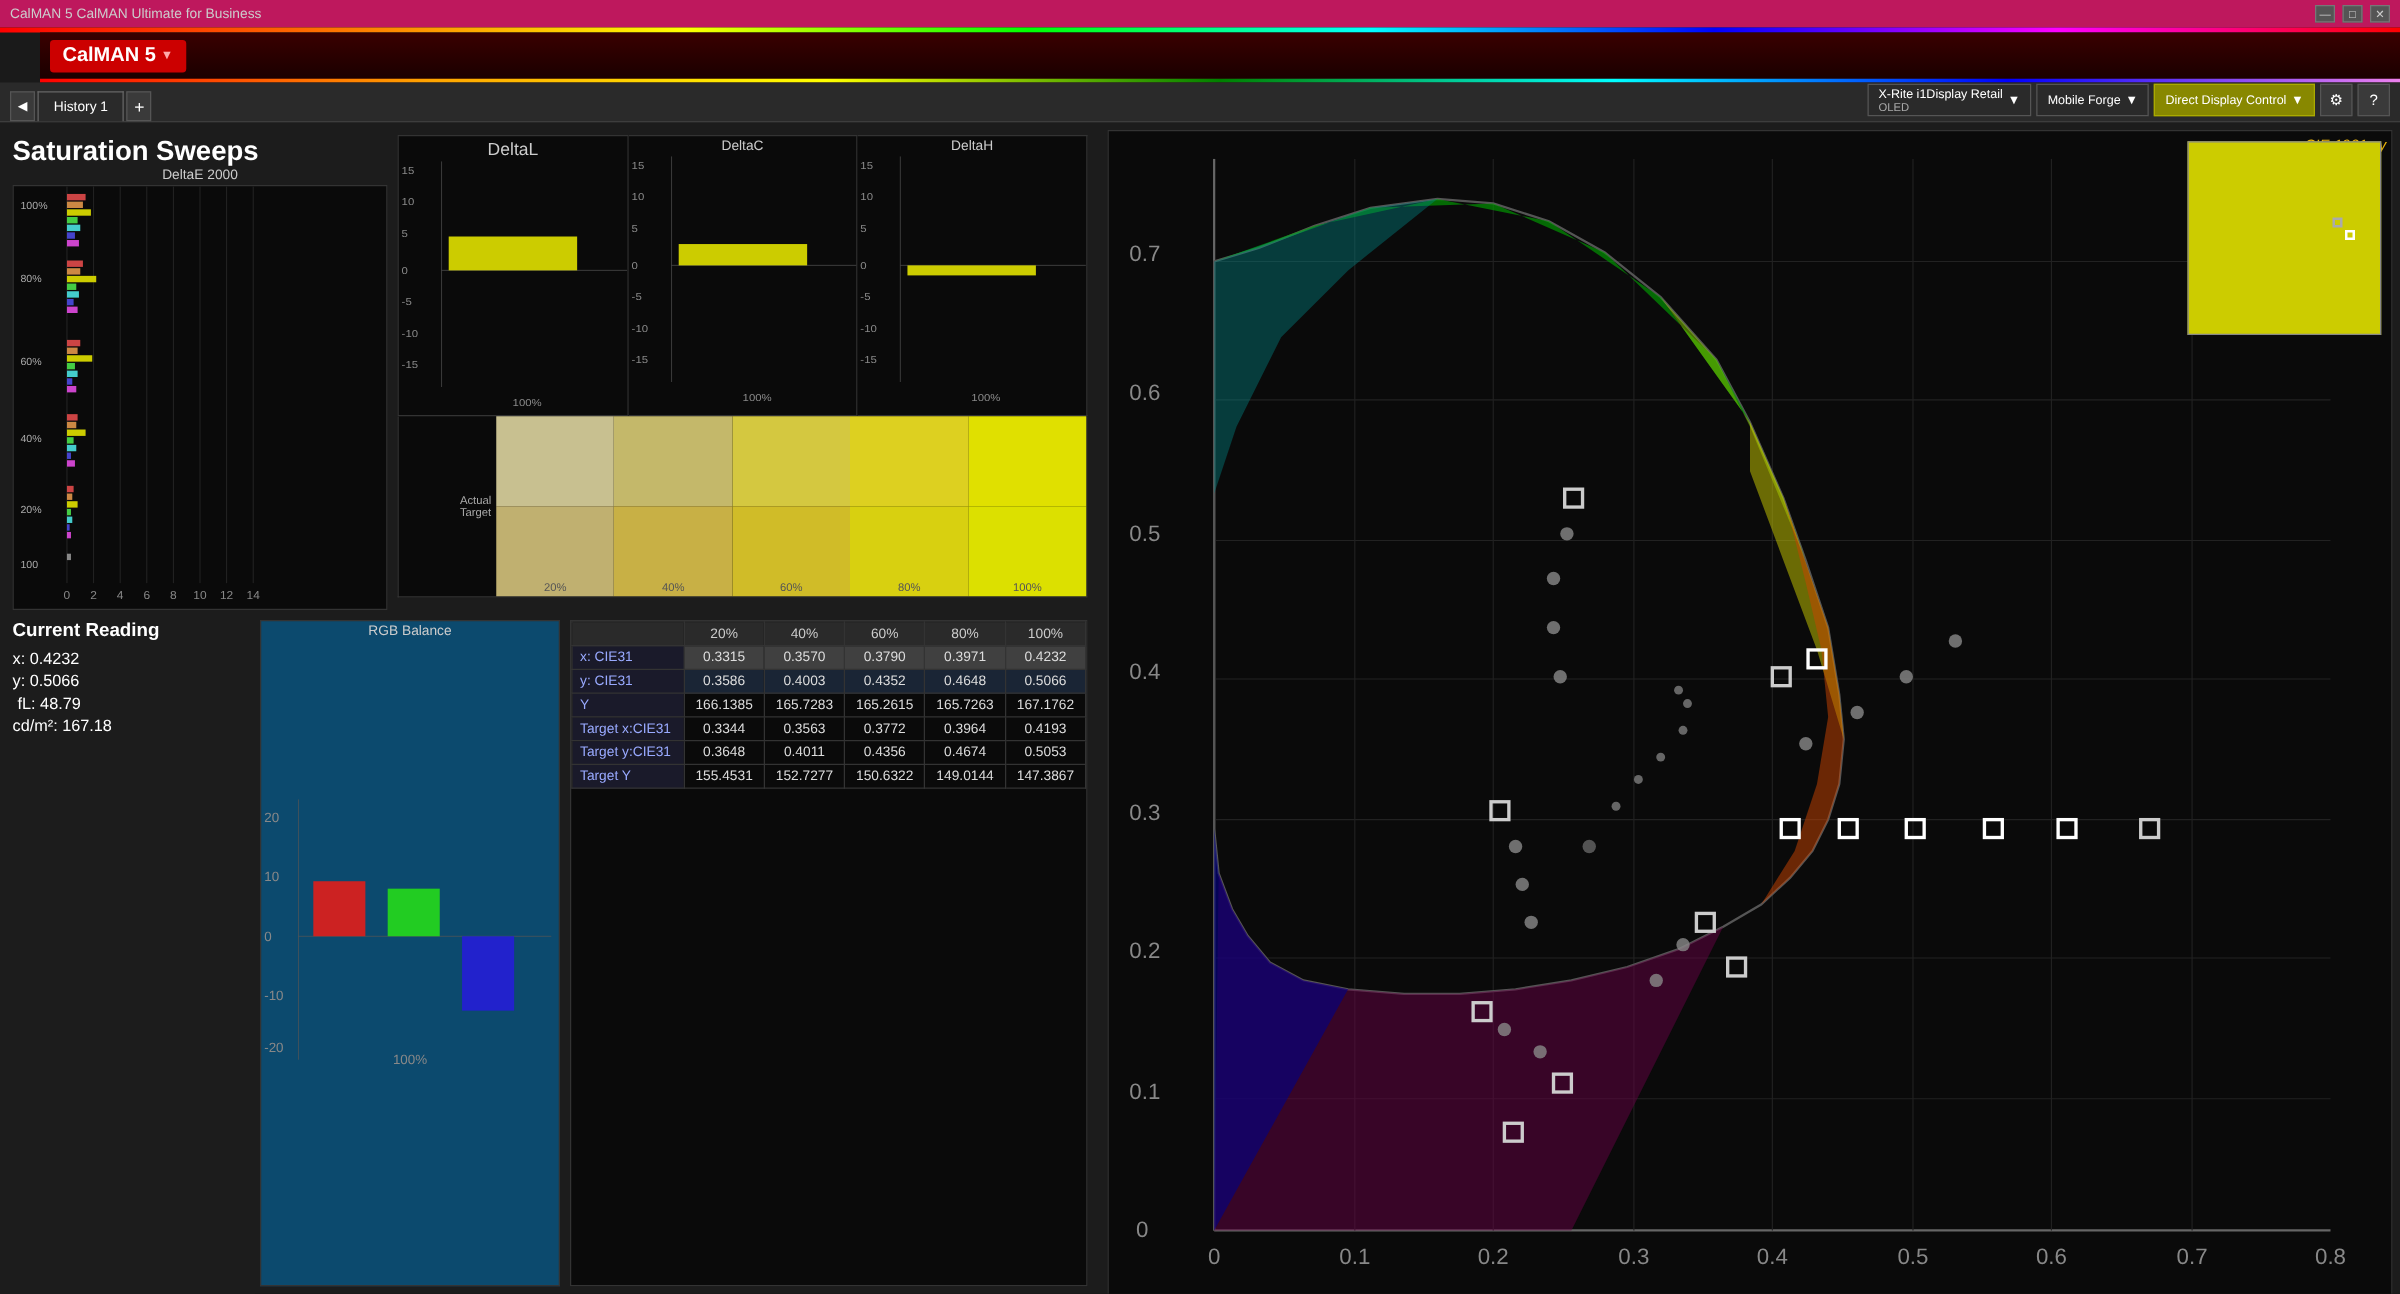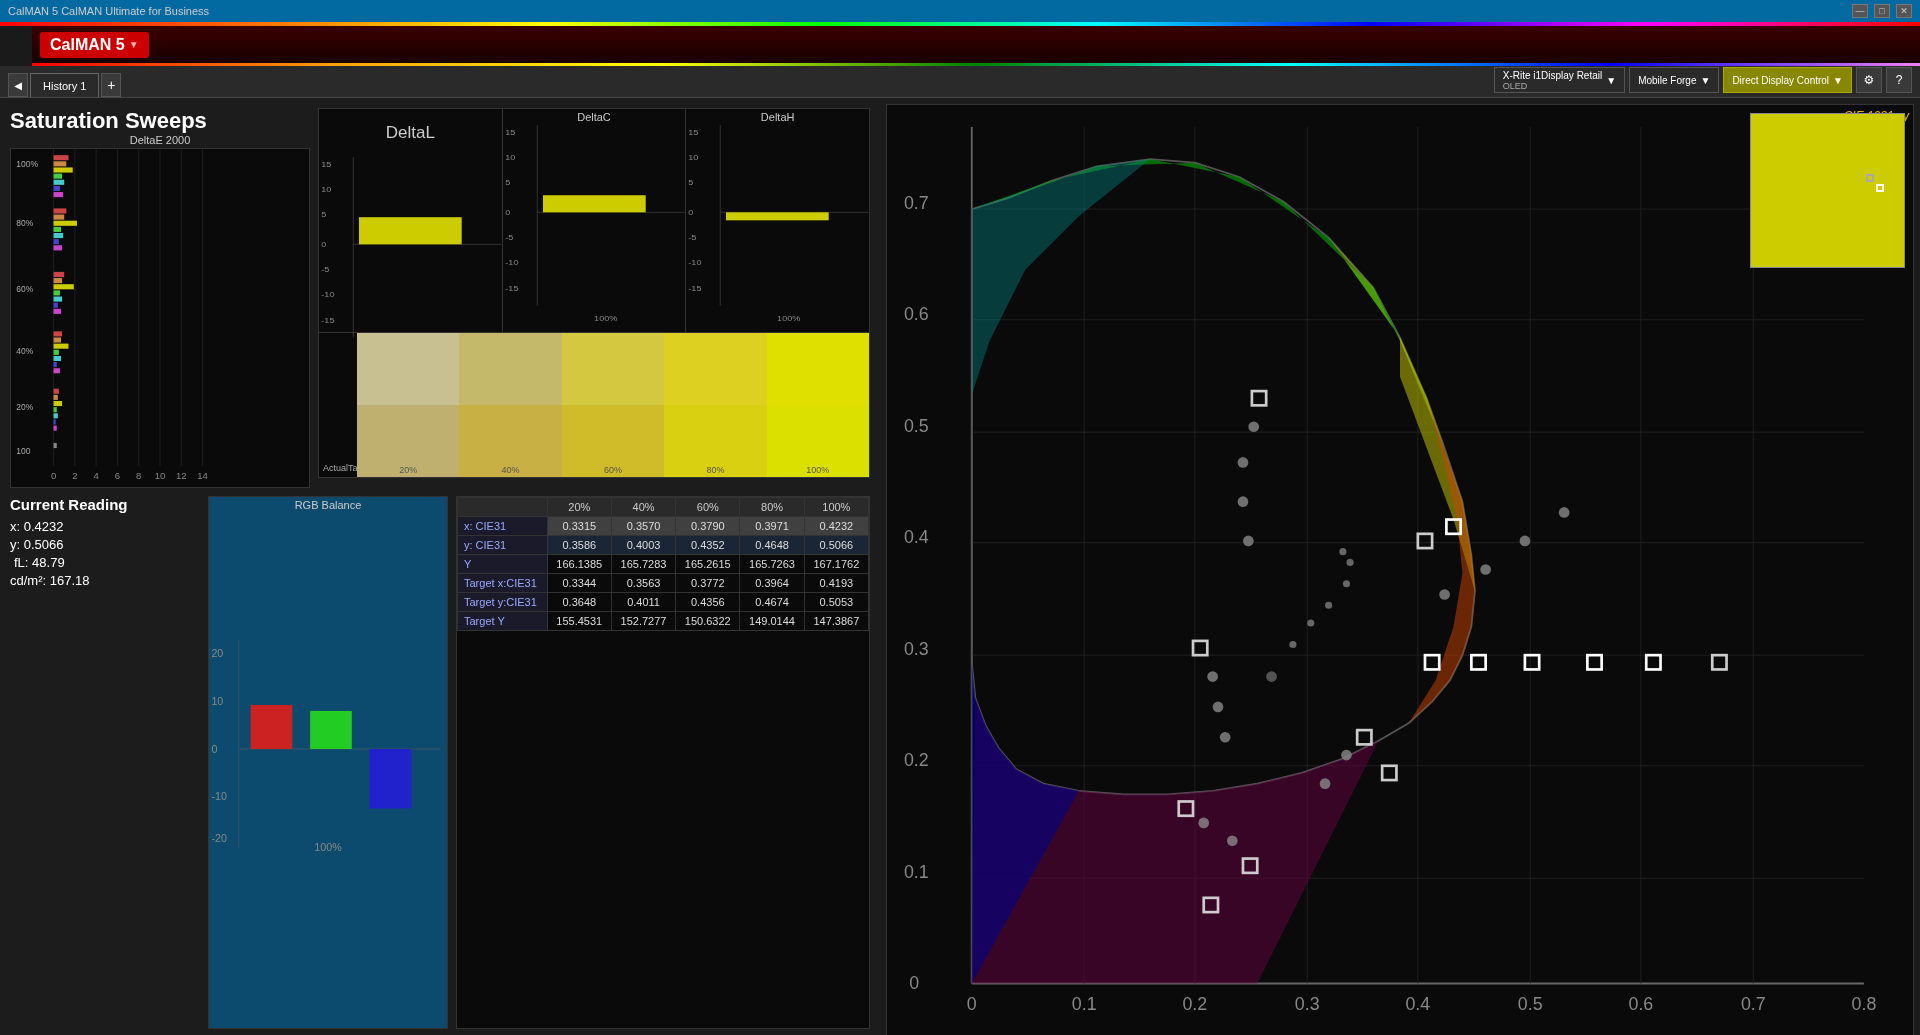--- a/index.html
+++ b/index.html
@@ -9,21 +9,21 @@
       background: #1a1a1a;
       font-family: Arial, sans-serif;
       font-size: 11px;
       color: #fff;
       overflow: hidden;
     }
 
     
     .title-bar {
       height: 22px;
-      background: #0369a1;
+      background: #be185d;
       display: flex;
       align-items: center;
       justify-content: space-between;
       padding: 0 8px;
       font-size: 11px;
       color: #ccc;
     }
     .title-bar-controls { display: flex; gap: 6px; }
     .title-btn {
       width: 16px; height: 14px;
@@ -298,21 +298,21 @@
             <rect x="40" y="287" width="3" height="5" fill="#888"></rect>
           </svg>
         </div>
       </div>
 
       <div style="flex:1; display:flex; flex-direction:column; gap:0;">
 
         <div style="display:flex; gap:0; height:225px;">
 
           <div style="flex:1; background:#0a0a0a; border:1px solid #333; position:relative;">
-            <div style="text-align:center;font-size:17px;color:#ccc;padding:14px;">DeltaL</div>
+            <div style="text-align:center;font-size:14px;color:#ccc;padding:2px;">DeltaL</div>
             <svg width="100%" height="90%" viewBox="0 0 160 200" preserveAspectRatio="none">
               <line x1="30" y1="0" x2="30" y2="180" stroke="#555" stroke-width="0.5"></line>
 
               <text x="2" y="10" fill="#888" font-size="8">15</text>
               <text x="2" y="35" fill="#888" font-size="8">10</text>
               <text x="2" y="60" fill="#888" font-size="8">5</text>
               <text x="2" y="90" fill="#888" font-size="8">0</text>
               <text x="2" y="115" fill="#888" font-size="8">-5</text>
               <text x="2" y="140" fill="#888" font-size="8">-10</text>
               <text x="2" y="165" fill="#888" font-size="8">-15</text>
@@ -356,21 +356,21 @@
               <line x1="30" y1="87" x2="160" y2="87" stroke="#555" stroke-width="0.5"></line>
 
               <rect x="35" y="87" width="90" height="8" fill="#cccc00"></rect>
               <text x="90" y="195" fill="#888" font-size="8" text-anchor="middle">100%</text>
             </svg>
           </div>
         </div>
 
         <div style="background:#0a0a0a; border:1px solid #333; border-top:none; height:145px; display:flex; flex-direction:row;">
 
-          <div style="width:38px; display:flex; flex-direction:row; justify-content:space-between; align-items:flex-end; padding:4px 4px;">
+          <div style="width:38px; display:flex; flex-direction:column; justify-content:center; align-items:flex-end; padding:4px 4px;margin-left:40px;">
             <span style="font-size:9px;color:#aaa;writing-mode:horizontal-tb;">Actual</span>
             <span style="font-size:9px;color:#aaa;">Target</span>
           </div>
 
           <div style="flex:1; display:flex; flex-direction:column;">
 
             <div style="flex:1; display:flex;">
               <div style="flex:1; background:#c8c090; position:relative;"></div>
               <div style="flex:1; background:#c4b86a; position:relative;"></div>
               <div style="flex:1; background:#d4c840; position:relative;"></div>

